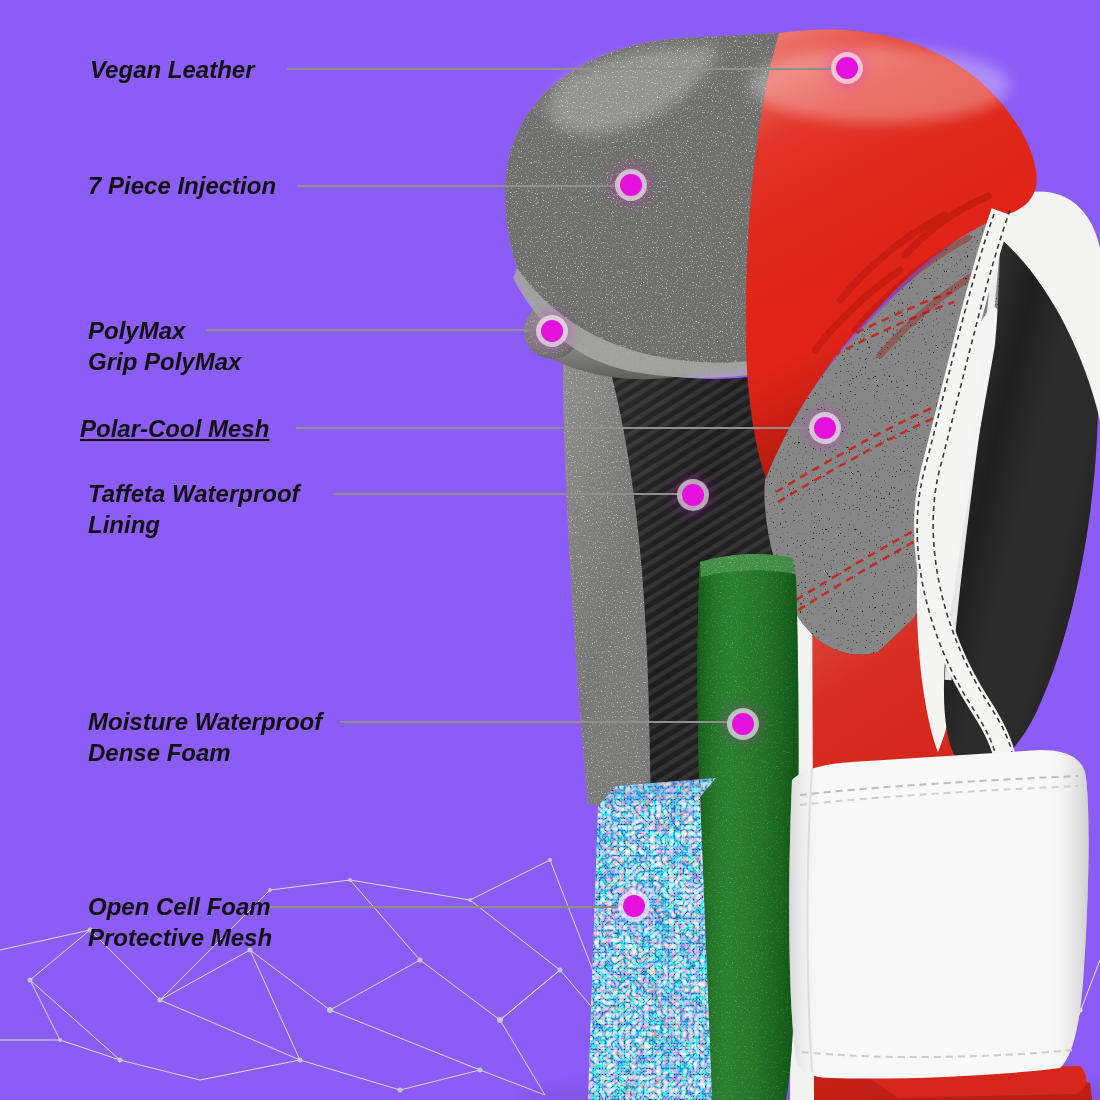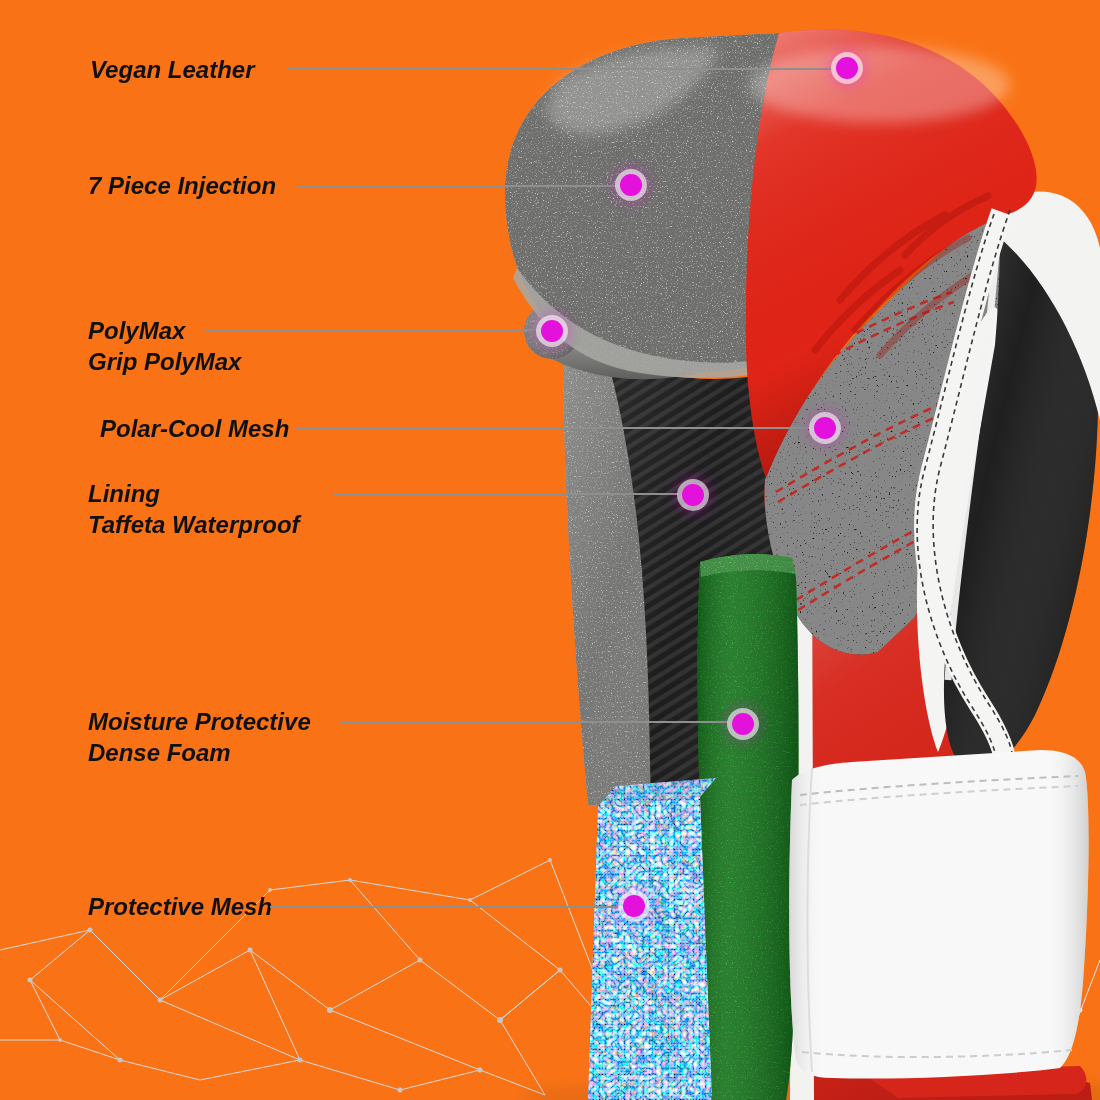--- a/index.html
+++ b/index.html
@@ -1,16 +1,16 @@
 <!DOCTYPE html>
 <html><head>
 <meta charset="utf-8">
 <style>
   html,body{margin:0;padding:0;background:#ffffff;}
-  .stage{position:relative;width:1100px;height:1100px;background:#f97316;overflow:hidden;
+  .stage{position:relative;width:1100px;height:1100px;background:#8b5cf6;overflow:hidden;
          font-family:"Liberation Sans", sans-serif;}
   .art{position:absolute;left:0;top:0;}
   .anno-label{position:absolute;color:#111111;font-weight:bold;font-style:italic;
               font-size:24px;line-height:31px;white-space:nowrap;}
   .anno-line{position:absolute;height:2px;background:#8f8f8f;}
   .anno-dot{position:absolute;width:22px;height:22px;border-radius:50%;
             box-shadow:0 0 0 5px rgba(255,255,255,0.6),0 0 14px 6px rgba(228,16,220,0.35);}
 </style>
 </head>
 <body>
@@ -224,36 +224,37 @@
         <div>7 Piece Injection</div>
       </div>
       <div class="anno-line" style="left: 297px; top: 185px; width: 319px; background: rgb(143, 143, 143);"></div>
       <div class="anno-dot" style="left: 620px; top: 174px; background: rgb(228, 16, 220);"></div>
       <div class="anno-label" style="left: 88px; top: 315px; color: rgb(17, 17, 17);">
         <div>PolyMax</div>
         <div>Grip PolyMax</div>
       </div>
       <div class="anno-line" style="left: 206px; top: 329px; width: 331px; background: rgb(143, 143, 143);"></div>
       <div class="anno-dot" style="left: 541px; top: 320px; background: rgb(228, 16, 220);"></div>
-      <div class="anno-label" style="left: 100px; top: 413px; color: rgb(17, 17, 17);">
+      <div class="anno-label" style="left: 80px; top: 413px; color: rgb(17, 17, 17); text-decoration: underline;">
         <div>Polar-Cool Mesh</div>
       </div>
       <div class="anno-line" style="left: 296px; top: 427px; width: 514px; background: rgb(143, 143, 143);"></div>
       <div class="anno-dot" style="left: 814px; top: 417px; background: rgb(228, 16, 220);"></div>
       <div class="anno-label" style="left: 88px; top: 478px; color: rgb(17, 17, 17);">
+        <div>Taffeta Waterproof</div>
         <div>Lining</div>
-        <div>Taffeta Waterproof</div>
       </div>
       <div class="anno-line" style="left: 333px; top: 493px; width: 345px; background: rgb(143, 143, 143);"></div>
       <div class="anno-dot" style="left: 682px; top: 484px; background: rgb(228, 16, 220);"></div>
       <div class="anno-label" style="left: 88px; top: 706px; color: rgb(17, 17, 17);">
-        <div>Moisture Protective</div>
+        <div>Moisture Waterproof</div>
         <div>Dense Foam</div>
       </div>
       <div class="anno-line" style="left: 340px; top: 721px; width: 388px; background: rgb(143, 143, 143);"></div>
       <div class="anno-dot" style="left: 732px; top: 713px; background: rgb(228, 16, 220);"></div>
       <div class="anno-label" style="left: 88px; top: 891px; color: rgb(17, 17, 17);">
+        <div>Open Cell Foam</div>
         <div>Protective Mesh</div>
       </div>
       <div class="anno-line" style="left: 270px; top: 906px; width: 349px; background: rgb(143, 143, 143);"></div>
       <div class="anno-dot" style="left: 623px; top: 895px; background: rgb(228, 16, 220);"></div>
     </div>
 </div>
 
 </body></html>

